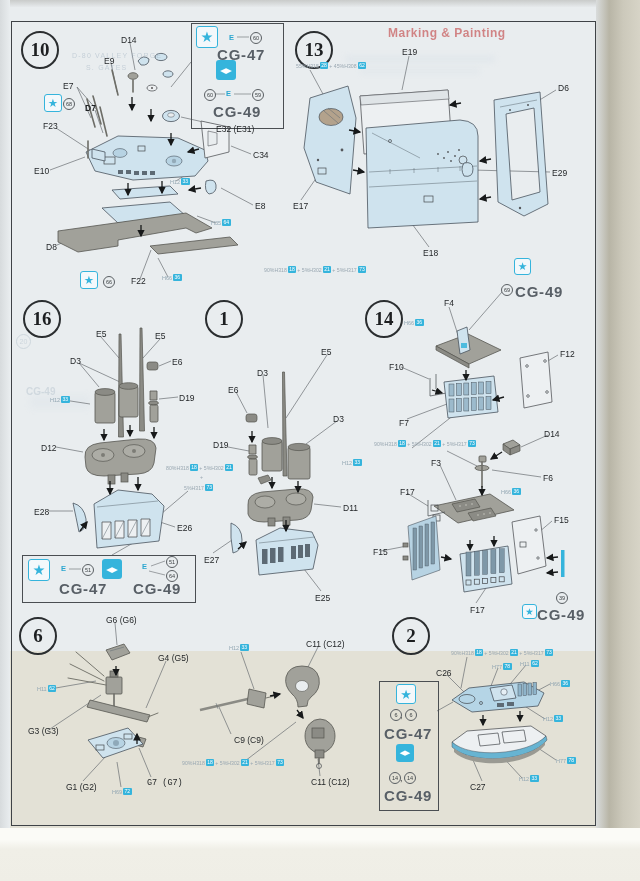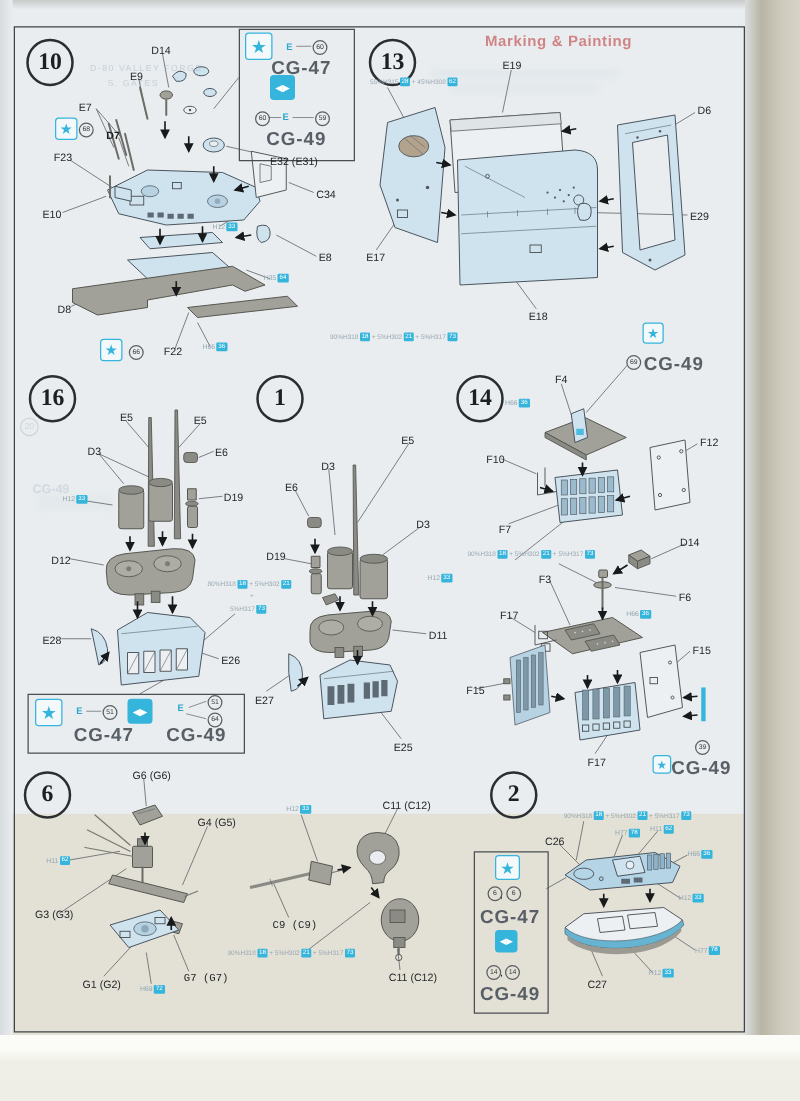--- a/index.html
+++ b/index.html
@@ -546,21 +546,21 @@
       <div class="t lbl" style="left: 431px; top: 458px;">F3</div>
       <div class="t lbl" style="left: 400px; top: 487px;">F17</div>
       <div class="t lbl" style="left: 373px; top: 547px;">F15</div>
       <div class="t lbl" style="left: 554px; top: 515px;">F15</div>
       <div class="t lbl" style="left: 470px; top: 605px;">F17</div>
       <div class="t lbl" style="left: 106px; top: 615px;">G6 (G6)</div>
       <div class="t lbl" style="left: 158px; top: 653px;">G4 (G5)</div>
       <div class="t lbl" style="left: 28px; top: 726px;">G3 (G3)</div>
       <div class="t lbl" style="left: 66px; top: 782px;">G1 (G2)</div>
       <div class="t lbl" style="left: 147px; top: 778px; font-family: Liberation Mono, monospace;">G7 (G7)</div>
-      <div class="t lbl" style="left: 218px; top: 735px; font-family: Liberation Mono, monospace;">C9 (C9)</div>
+      <div class="t lbl" style="left: 234px; top: 735px;">C9 (C9)</div>
       <div class="t lbl" style="left: 306px; top: 639px;">C11 (C12)</div>
       <div class="t lbl" style="left: 311px; top: 777px;">C11 (C12)</div>
       <div class="t lbl" style="left: 436px; top: 668px;">C26</div>
       <div class="t lbl" style="left: 470px; top: 782px;">C27</div>
       <div class="t lbl" style="left: 400px; top: 710px;">,</div>
       <div class="t lbl" style="left: 400px; top: 773px;">,</div>
       <div class="t cg" style="left: 217px; top: 46px;">CG-47</div>
       <div class="t cg" style="left: 213px; top: 103px;">CG-49</div>
       <div class="t cg" style="left: 59px; top: 580px;">CG-47</div>
       <div class="t cg" style="left: 133px; top: 580px;">CG-49</div>

